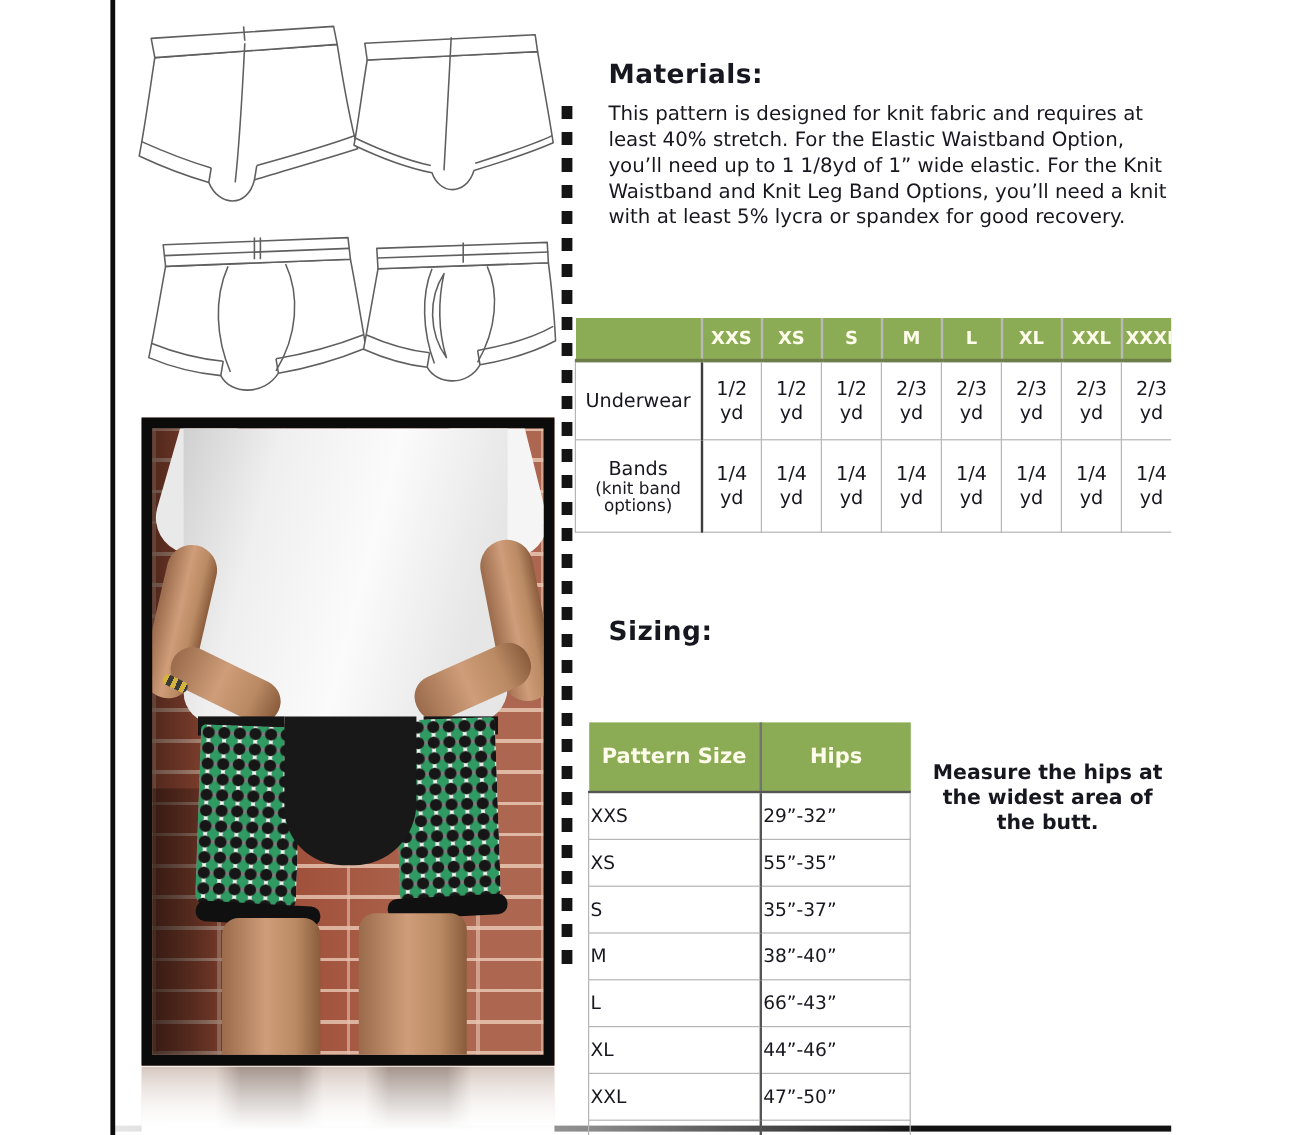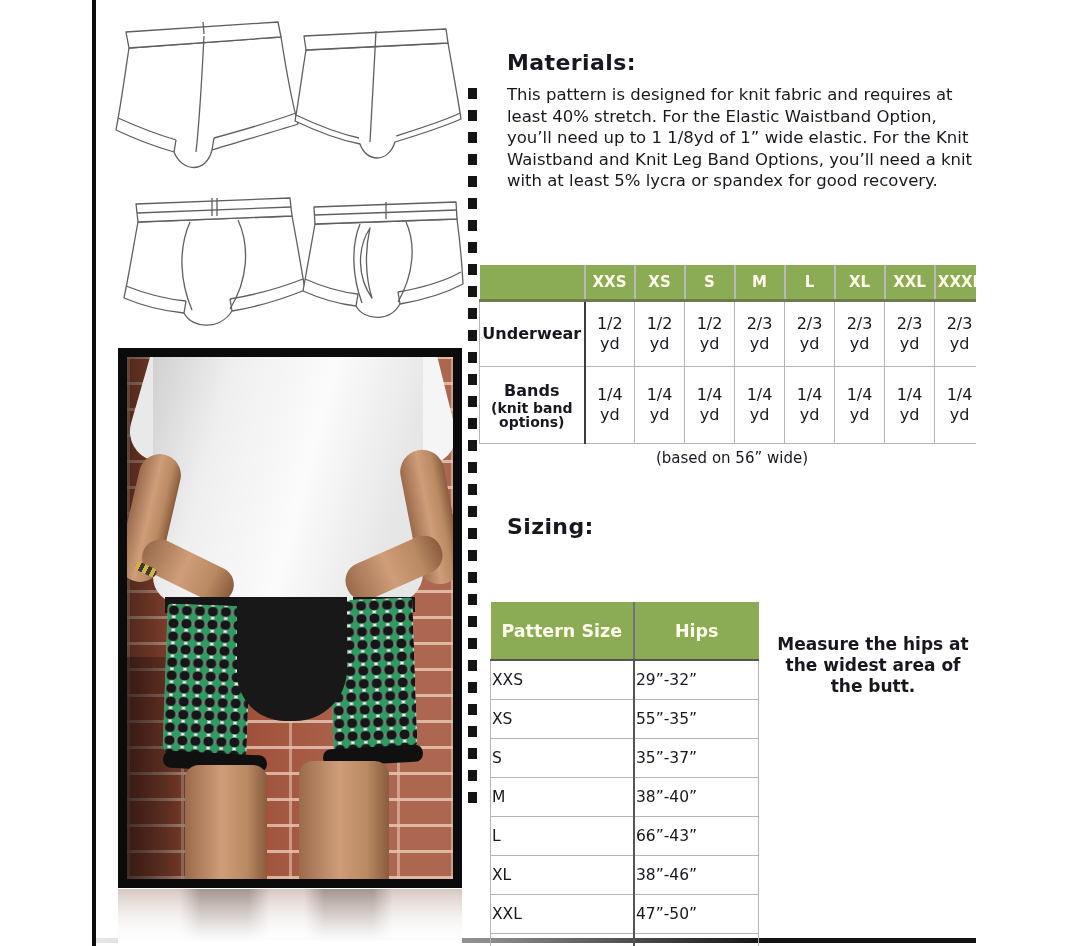--- a/index.html
+++ b/index.html
@@ -33,21 +33,21 @@
 
   
   table{border-collapse:collapse;}
   .fabric-table{position:absolute;left:479px;top:265px;width:506px;table-layout:fixed;
         font-size:16px;text-align:center;}
   .fabric-table col.lblcol{width:105px;}
   .fabric-table th.szh{background:var(--green);color:var(--header-text);font-size:15px;
         height:32px;border-left:2px solid #b9b9b9;border-bottom:3px solid #6d7d49;}
   .fabric-table th.corner{border-left:none;background:var(--green);border-bottom:3px solid #6d7d49;}
   .fabric-table td{border:1px solid #b5b5b5;white-space:pre-line;line-height:20px;}
-  .fabric-table td.lbl{border-right:2px solid #3d3d3d;white-space:normal;font-weight:bold;}
+  .fabric-table td.lbl{border-right:2px solid #3d3d3d;white-space:normal;}
   .fabric-table tr.r1 td{height:62px;}
   .fabric-table tr.r2 td{height:74px;}
   .sublbl{display:block;font-size:14px;line-height:14px;}
 
   
   .sizing-table{position:absolute;left:490px;top:571px;font-size:15.5px;margin-top:31px;}
   .sizing-table th{background:var(--green);color:var(--header-text);font-size:17.5px;
         height:55px;border-bottom:2px solid #555;}
   .sizing-table th.hips{border-left:2px solid #737373;}
   .sizing-table td{border:1px solid #b5b5b5;height:36px;}
@@ -254,21 +254,20 @@
       <td>1/4
 yd</td>
       <td>1/4
 yd</td>
       <td>1/4
 yd</td>
     </tr>
   </tbody>
     </table>
 
-  <div class="based-note">(based on 56” wide)</div>
 
   <div class="hd h-sizing">Sizing:</div>
 
   <table class="sizing-table">
     <tbody>
         <tr>
       <th>Pattern Size</th>
       <th class="hips">Hips</th>
     </tr>
     <tr>
@@ -286,21 +285,21 @@
     <tr>
           <td class="sz">M</td>
           <td class="hp">38”-40”</td>
         </tr>
     <tr>
           <td class="sz">L</td>
           <td class="hp">66”-43”</td>
         </tr>
     <tr>
           <td class="sz">XL</td>
-          <td class="hp">38”-46”</td>
+          <td class="hp">44”-46”</td>
         </tr>
     <tr>
           <td class="sz">XXL</td>
           <td class="hp">47”-50”</td>
         </tr>
     <tr>
           <td class="sz">XXXL</td>
           <td class="hp">51”-54”</td>
         </tr>
   </tbody>

